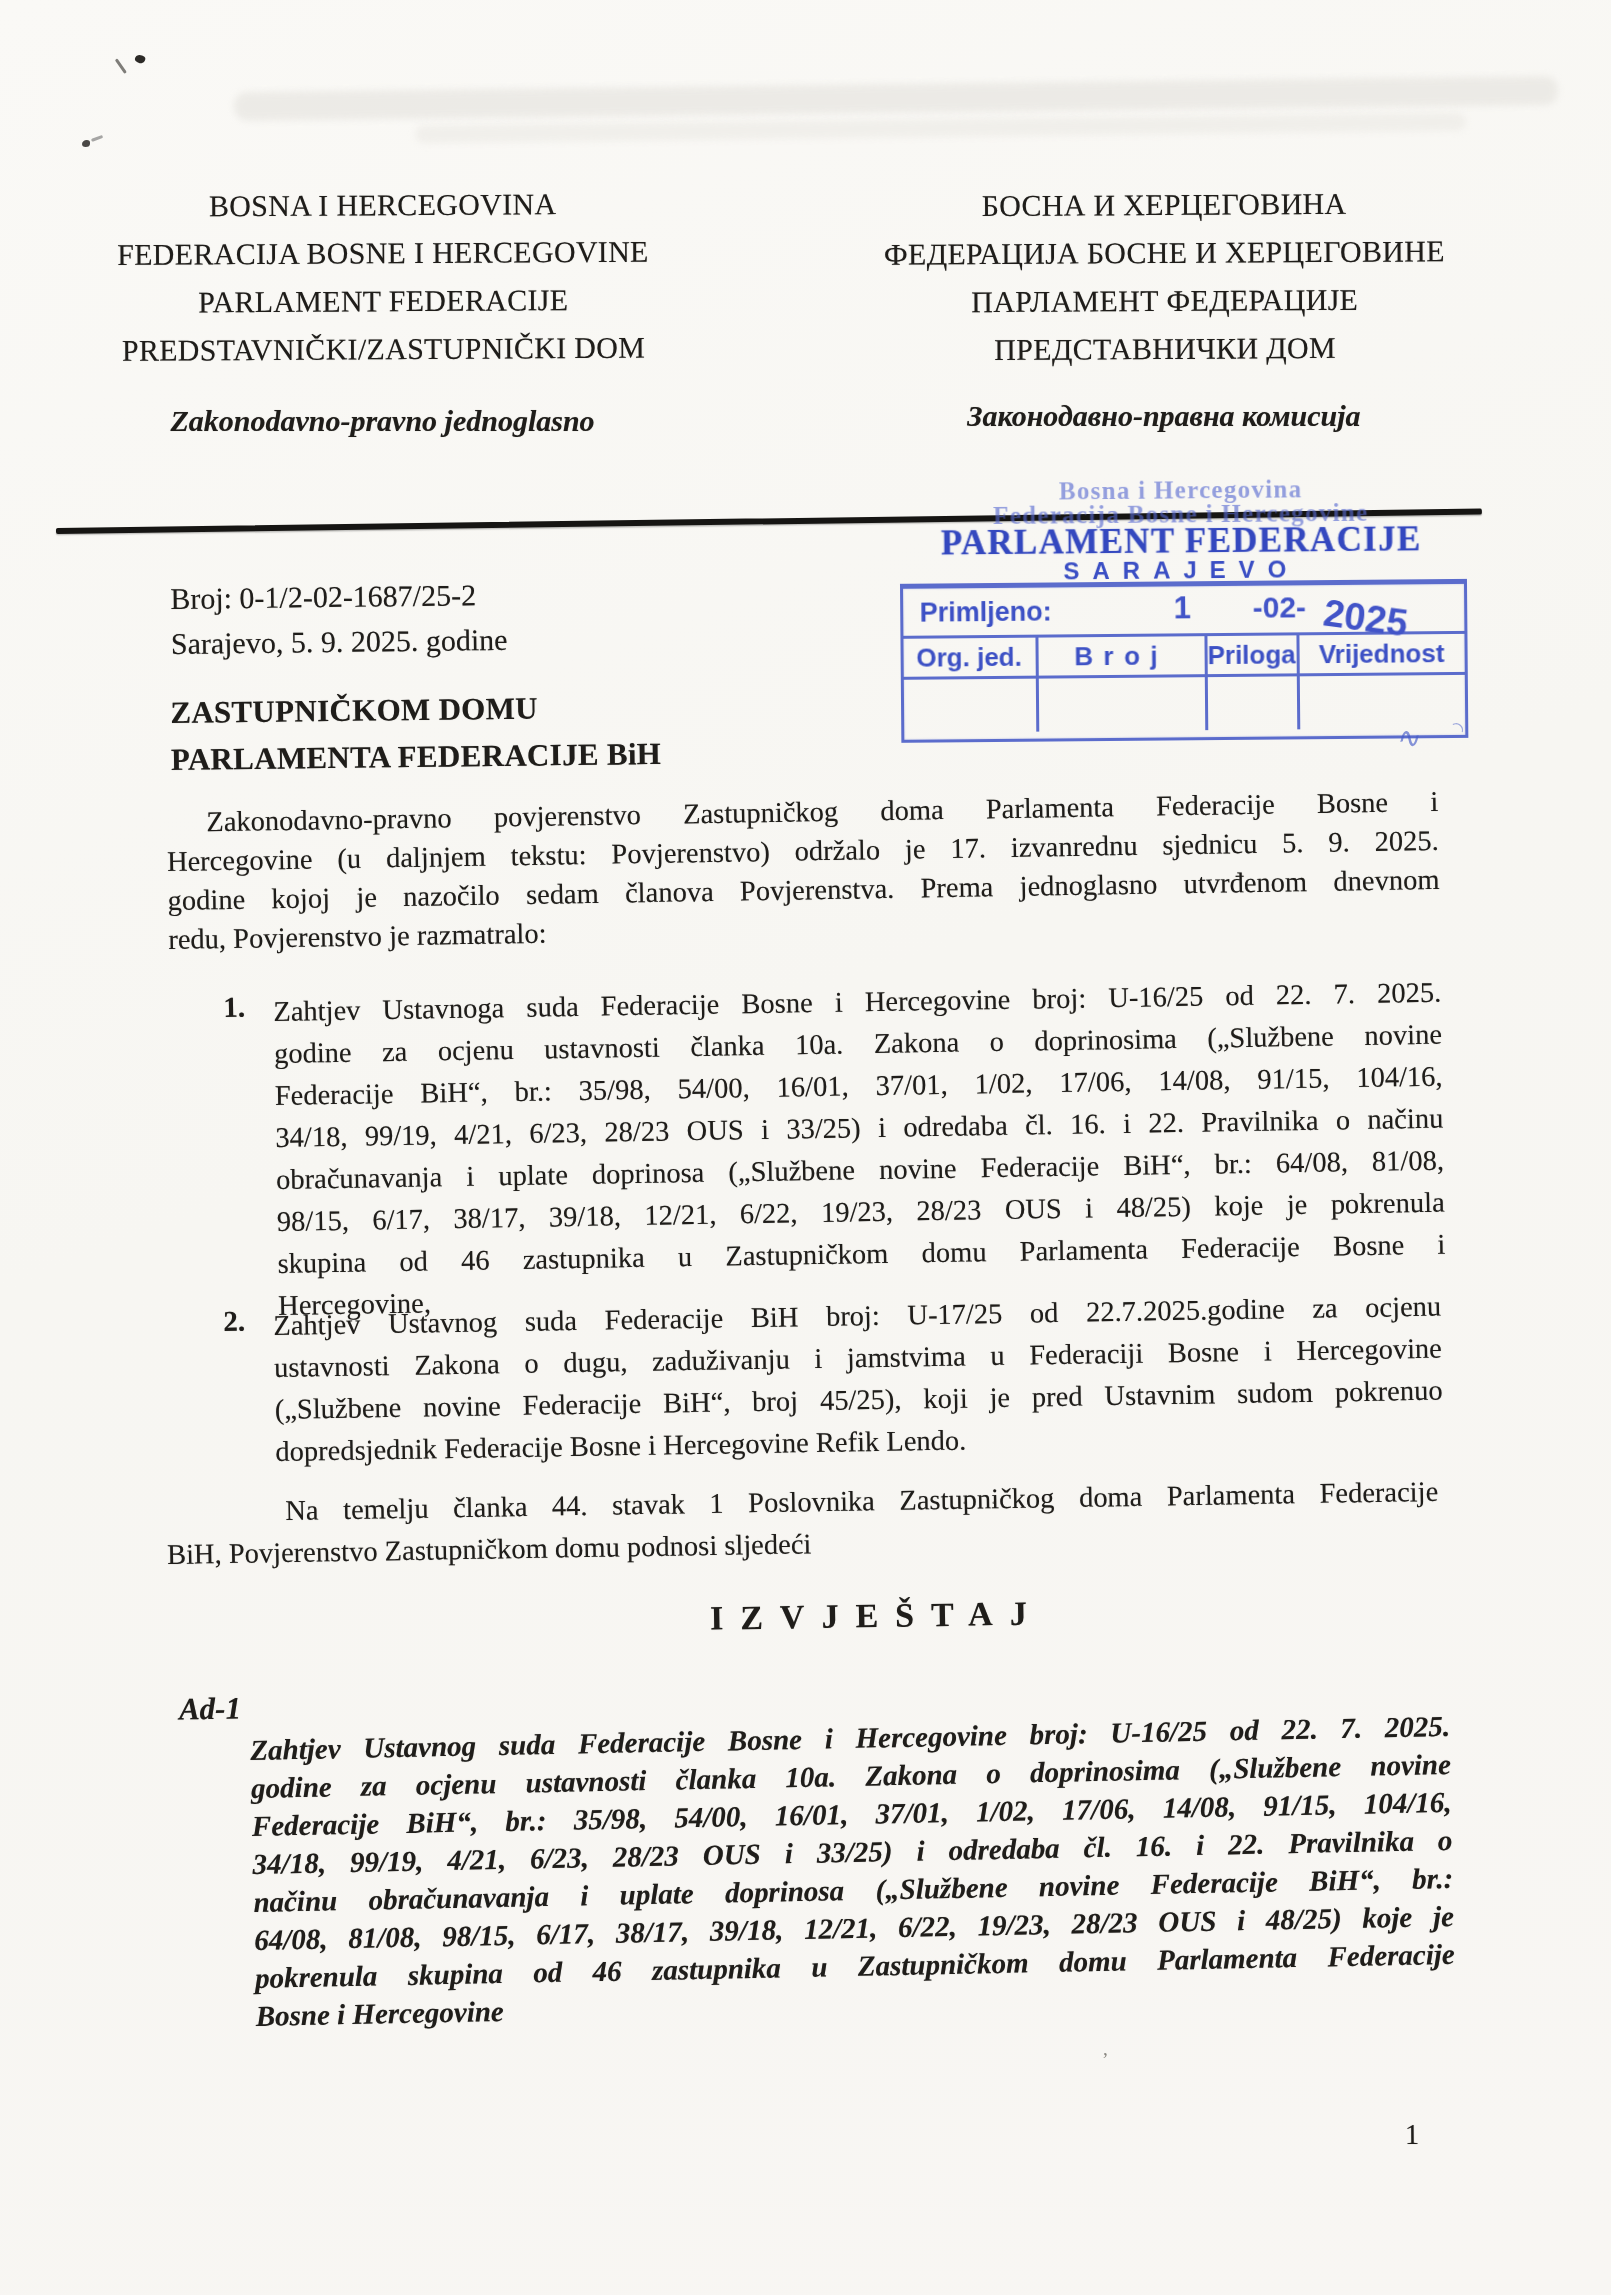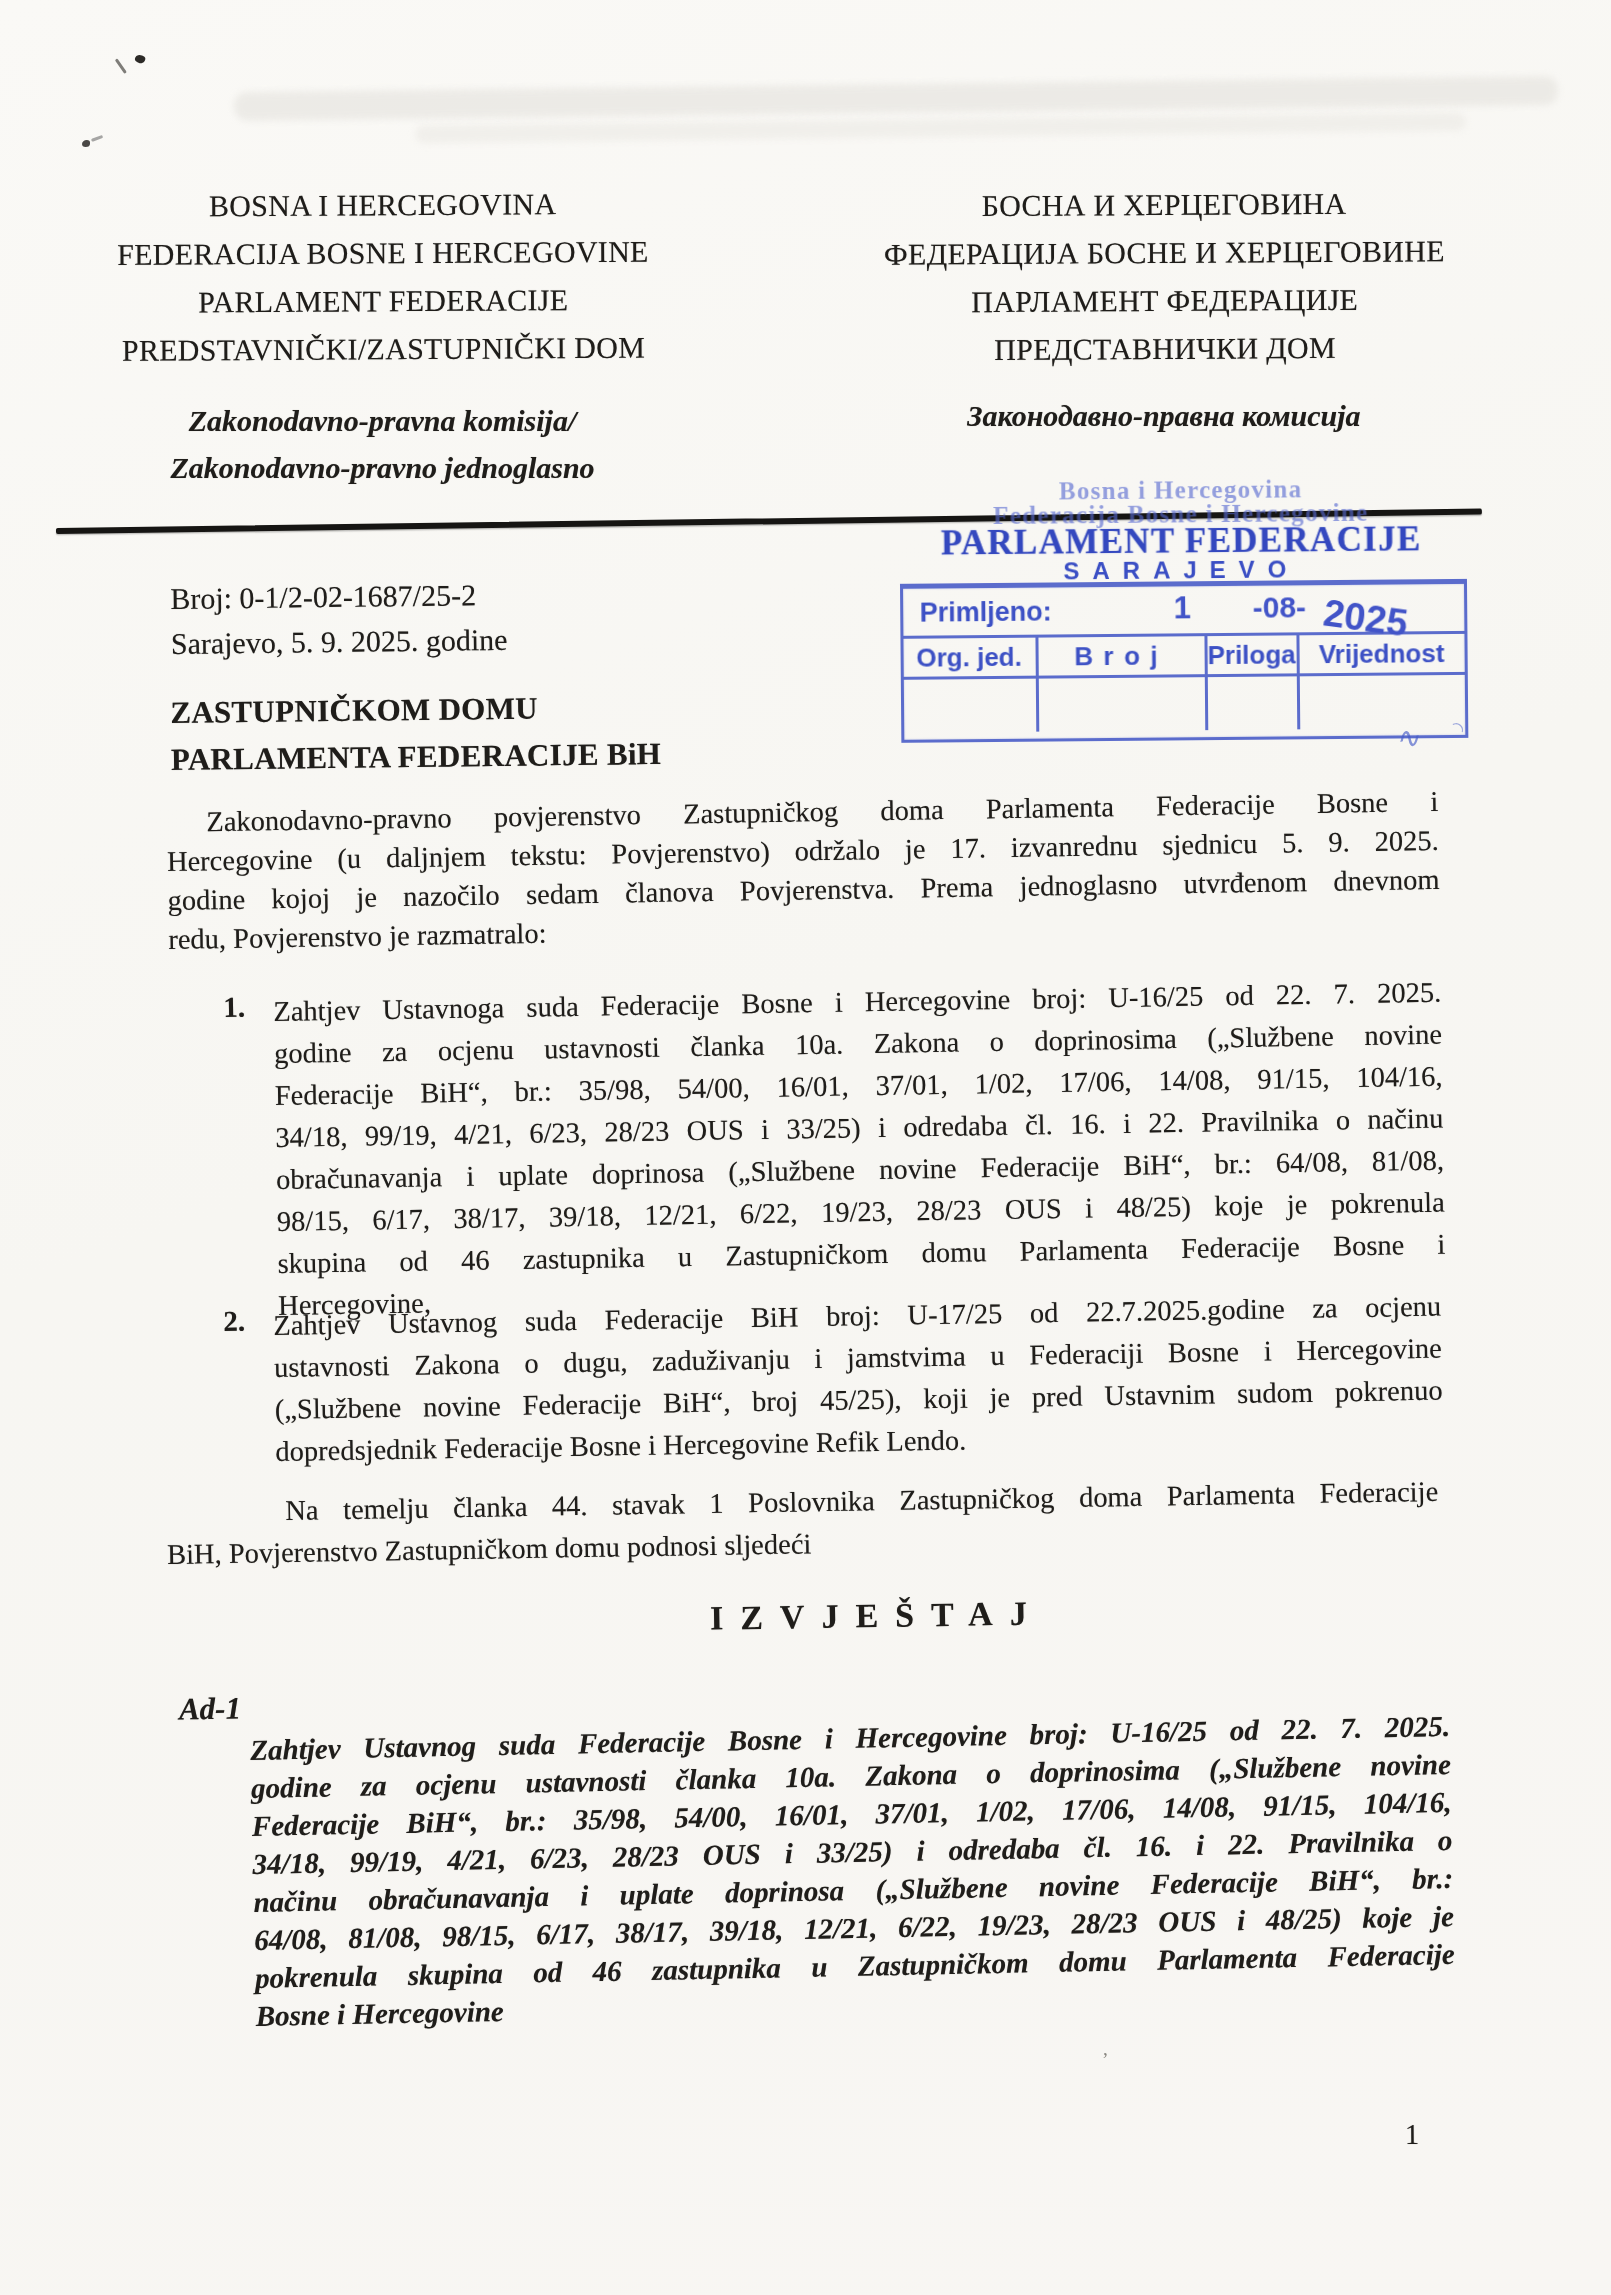--- a/index.html
+++ b/index.html
@@ -99,39 +99,38 @@
       <div class="line">PARLAMENT FEDERACIJE</div>
       <div class="line">PREDSTAVNIČKI/ZASTUPNIČKI DOM</div>
     </div>
   <div class="t hdr hdr-right ink">
       <div class="line">БОСНА И ХЕРЦЕГОВИНА</div>
       <div class="line">ФЕДЕРАЦИЈА БОСНЕ И ХЕРЦЕГОВИНЕ</div>
       <div class="line">ПАРЛАМЕНТ ФЕДЕРАЦИЈЕ</div>
       <div class="line">ПРЕДСТАВНИЧКИ ДОМ</div>
     </div>
   <div class="t hdr-sub hdr-sub-left ink">
-      <div class="line">Zakonodavno-pravna komisija/</div>
       <div class="line">Zakonodavno-pravno jednoglasno</div>
     </div>
   <div class="t hdr-sub hdr-sub-right ink">
     <div class="line">Законодавно-правна комисија</div>
   </div>
 
   <div class="t rule"></div>
 
   <div class="t stamp">
     <div class="cline st-faint st-f1">Bosna i Hercegovina</div>
     <div class="cline st-faint st-f2">Federacija Bosne i Hercegovine</div>
     <div class="cline st-title">PARLAMENT FEDERACIJE</div>
     <div class="cline st-city">SARAJEVO</div>
     <div class="st-table">
       <div class="st-row1">
         <span class="st-plabel">Primljeno:</span>
         <span class="st-day">1</span>
-        <span class="st-mon">-08-</span>
+        <span class="st-mon">-02-</span>
         <span class="st-year">2025</span>
       </div>
       <div class="st-row2">
         <div class="st-cell c1">Org. jed.</div>
         <div class="st-cell c2 broj-spaced">Broj</div>
         <div class="st-cell c3">Priloga</div>
         <div class="st-cell c4">Vrijednost</div>
       </div>
       <div class="st-row3">
         <div class="st-cell c1"></div>

